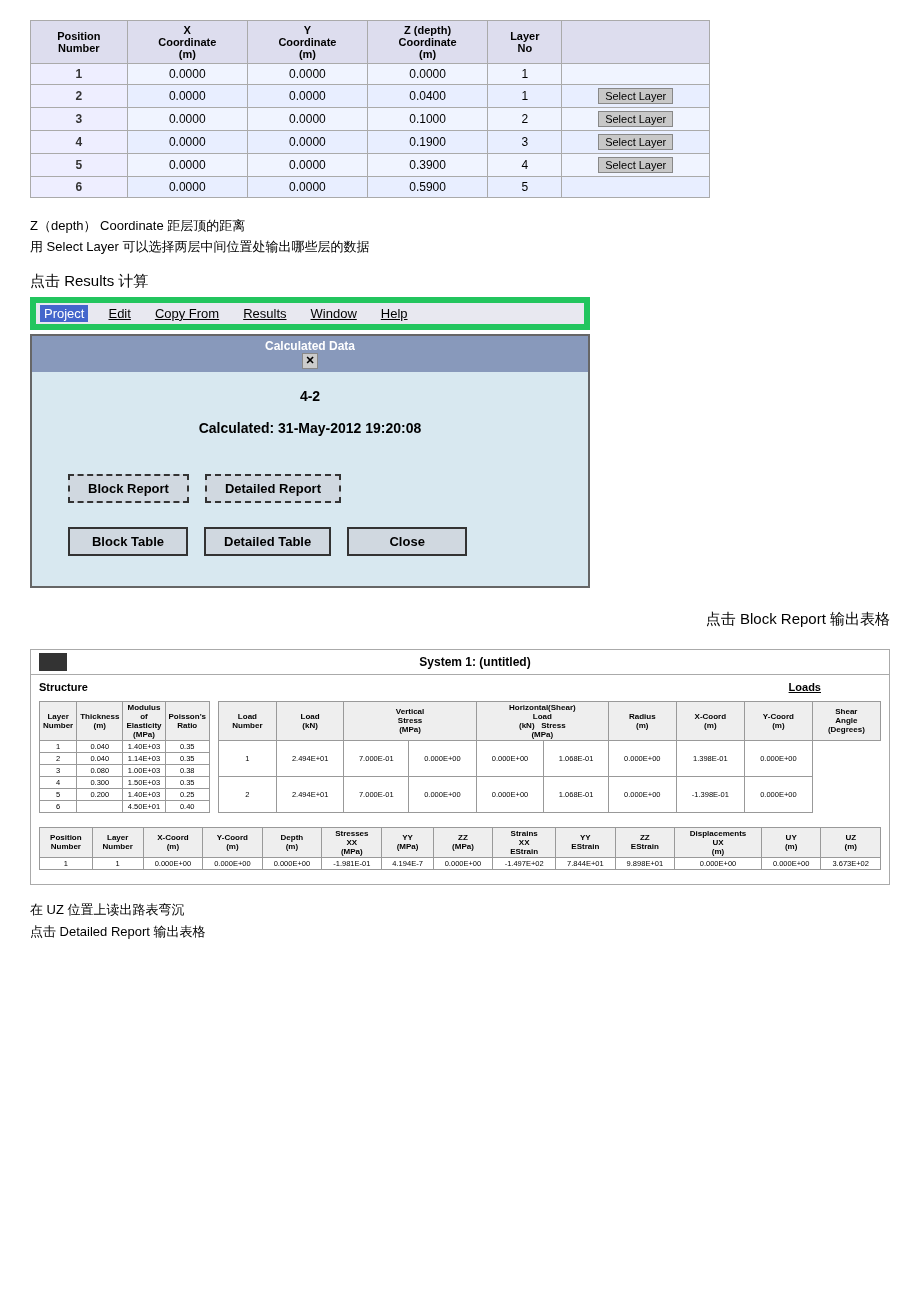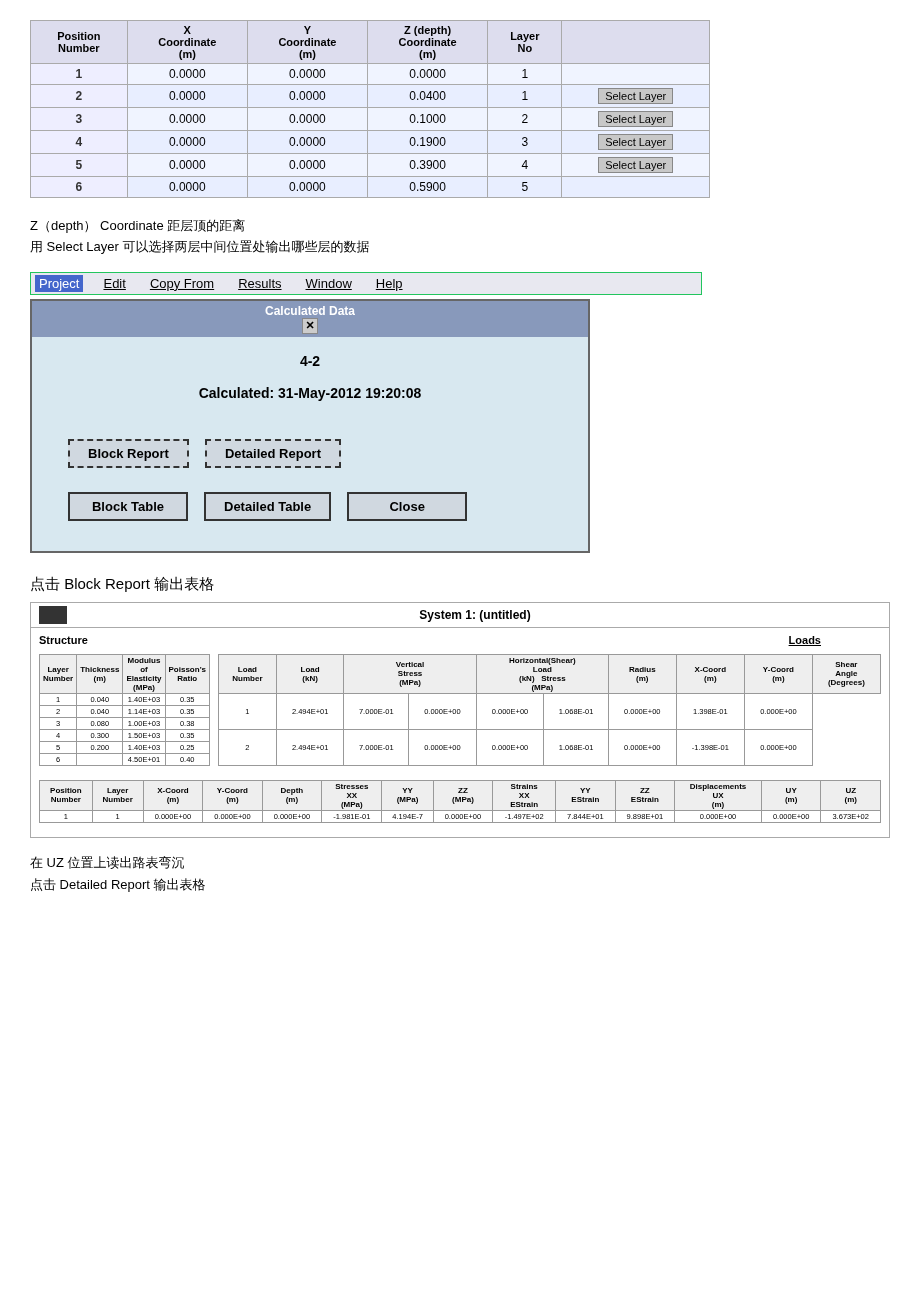--- a/index.html
+++ b/index.html
@@ -60,25 +60,25 @@
     .menu-section {
       margin: 14px 0 6px 0;
     }
     .calc-heading {
       font-size: 15px;
       margin-bottom: 6px;
     }
     .menubar {
       display: flex;
       background: #e8e8f0;
-      border: 1px solid #22c55e;
+      border: 6px solid #22c55e;
       padding: 2px 4px;
       gap: 16px;
       font-size: 13px;
-      width: 672px;
+      width: 560px;
     }
     .menubar-item {
       cursor: pointer;
       padding: 1px 4px;
       text-decoration: underline;
     }
     .menubar-item.active {
       background: #4466cc;
       color: #fff;
       text-decoration: none;
@@ -159,21 +159,22 @@
       justify-content: flex-start;
       padding: 0 16px 14px 16px;
     }
 
     
     .block-report-section {
       margin-top: 22px;
     }
     .block-report-heading {
       font-size: 15px;
-      margin-bottom: 8px;
+      margin-bottom: 20px;
+      text-align: right;
     }
 
     
     .system-container {
       border: 1px solid #aaa;
       width: 860px;
       background: #fff;
       font-size: 9px;
     }
     .system-titlebar {
@@ -305,20 +306,21 @@
       </tbody>
   </table>
 </div>
 
 <div class="info-text">
   <div>Z（depth） Coordinate 距层顶的距离</div>
   <div>用 Select Layer 可以选择两层中间位置处输出哪些层的数据</div>
 </div>
 
 <div class="menu-section">
+  <div class="calc-heading">点击 Results 计算</div>
 
   <div class="menubar" id="menubar-container">
   <span class="menubar-item active">Project</span>
       <span class="menubar-item">Edit</span>
       <span class="menubar-item">Copy From</span>
       <span class="menubar-item">Results</span>
       <span class="menubar-item">Window</span>
       <span class="menubar-item">Help</span>
     </div>
 

